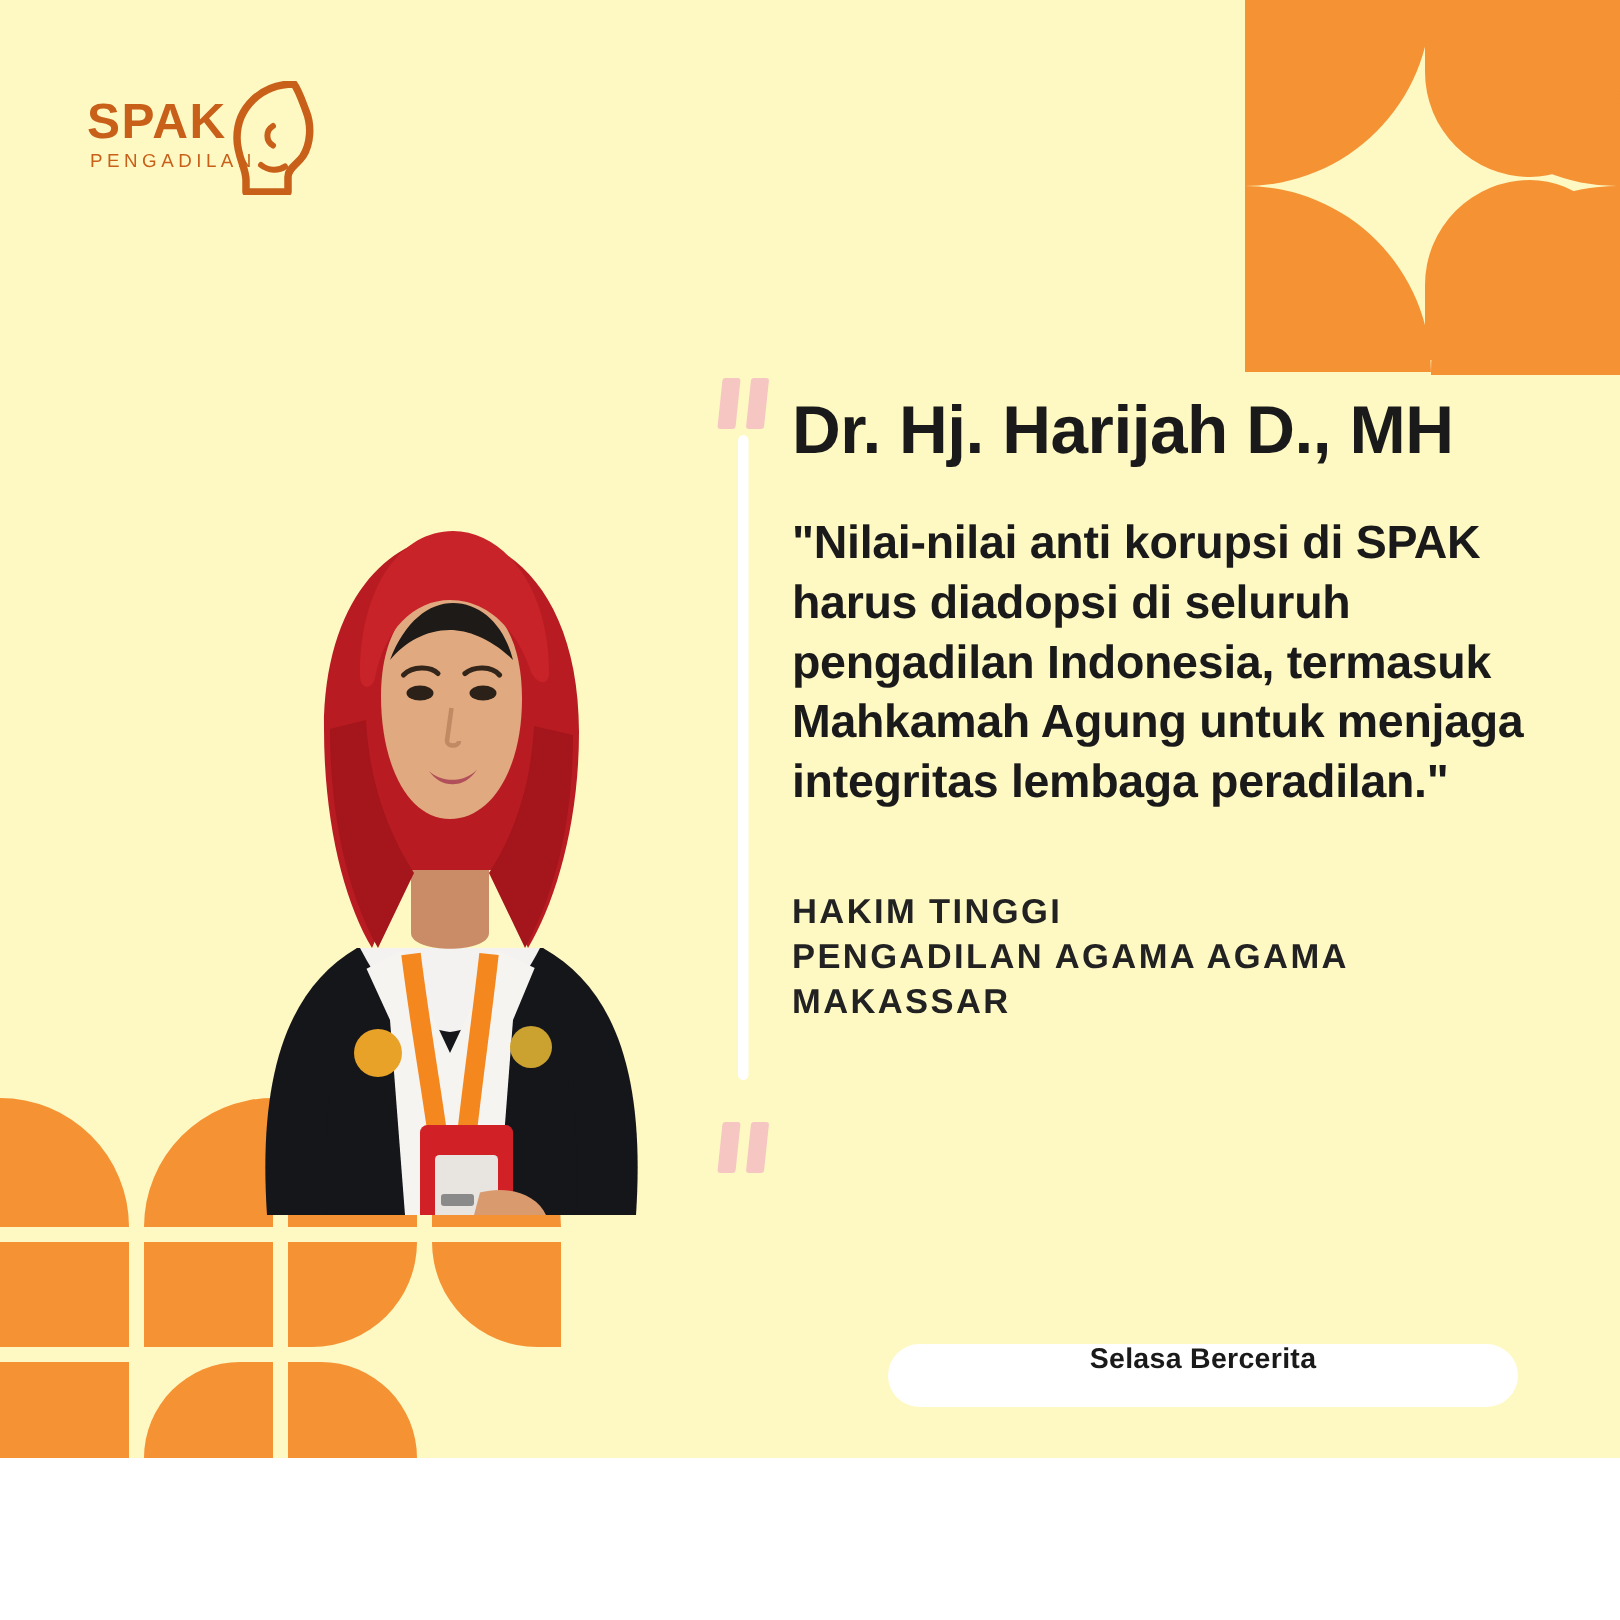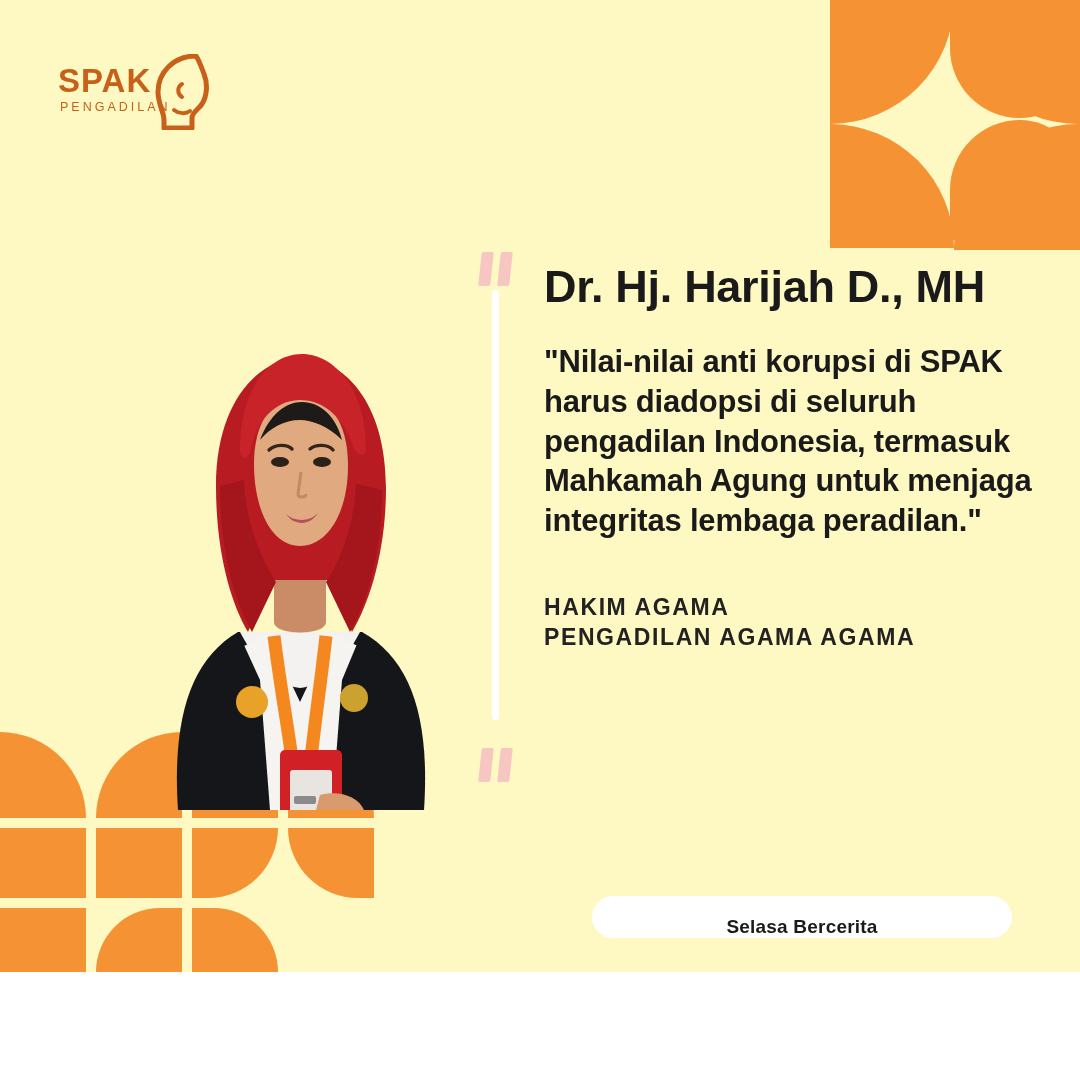--- a/index.html
+++ b/index.html
@@ -94,21 +94,21 @@
     background: #F6C6C2;
     border-radius: 2px;
     transform: skewX(-6deg);
   }
   .qmark.top { left: 480px; top: 252px; }
   .qmark.bottom { left: 480px; top: 748px; }
 
   
   .content {
     position: absolute;
-    left: 544px; top: 262px;
+    left: 528px; top: 262px;
     width: 510px;
   }
   .name {
     font-size: 45px; font-weight: bold;
     color: #1A1A1A; line-height: 1.12;
     letter-spacing: -0.3px;
   }
   .quote {
     margin-top: 30px;
     font-size: 31px; font-weight: bold;
@@ -122,21 +122,21 @@
     letter-spacing: 1.6px;
   }
 
   
   .pill {
     position: absolute;
     left: 592px; top: 896px;
     width: 420px; height: 42px;
     background: #FFFFFF;
     border-radius: 21px;
-    display: flex; align-items: flex-end; justify-content: center;
+    display: flex; align-items: flex-start; justify-content: center;
   }
   .pill-label {
     font-size: 19px; font-weight: bold; color: #1A1A1A;
     letter-spacing: 0.2px;
   }
 </style>
 </head>
 <body>
 
 <div class="canvas">
@@ -237,22 +237,23 @@
   </div>
   <div class="qmark bottom">
     <span></span>
       <span></span>
   </div>
 
   <div class="content">
     <div class="name">Dr. Hj. Harijah D., MH</div>
     <div class="quote">"Nilai-nilai anti korupsi di SPAK harus diadopsi di seluruh pengadilan Indonesia, termasuk Mahkamah Agung untuk menjaga integritas lembaga peradilan."</div>
     <div class="role">
-      <div>HAKIM AGAMA</div>
+      <div>HAKIM TINGGI</div>
       <div>PENGADILAN AGAMA AGAMA</div>
+      <div>MAKASSAR</div>
     </div>
   </div>
 
   <div class="pill">
     <span class="pill-label">Selasa Bercerita</span>
   </div>
 
 </div>
 
 </body></html>

